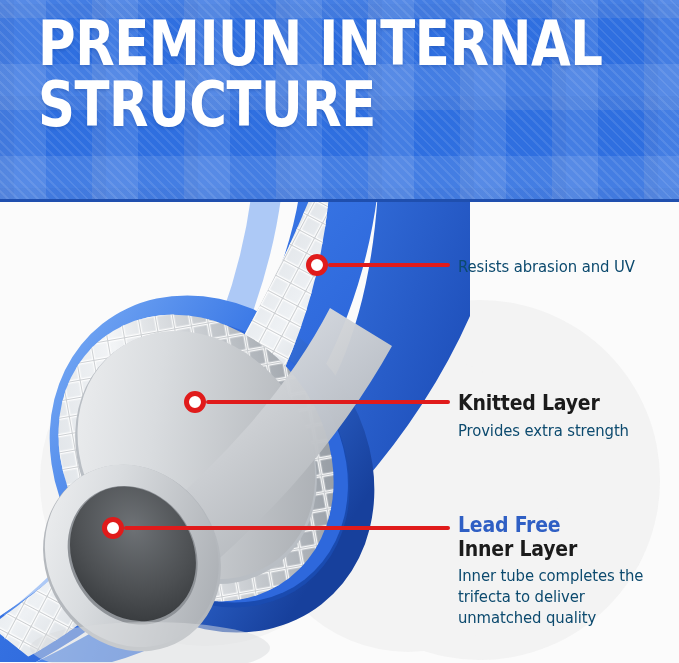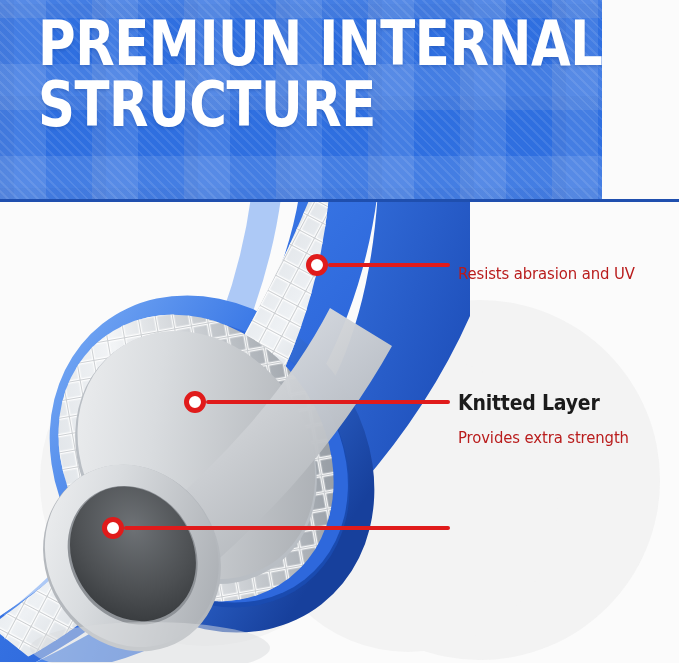--- a/index.html
+++ b/index.html
@@ -13,21 +13,21 @@
     height: 663px;
     overflow: hidden;
     background: #fbfbfb;
     font-family: "Liberation Sans", sans-serif;
   }
 
   
   .header {
     position: absolute;
     left: 0; top: 0;
-    width: 602px;
+    width: 679px;
     height: 202px;
     overflow: hidden;
     background-color: #2f6fe0;
   }
   .plaid {
     position: absolute;
     inset: 0;
     background-color: #2f6fe0;
     background-image:
       repeating-linear-gradient(90deg,
@@ -138,25 +138,25 @@
     font-weight: bold;
     font-size: 21px;
     line-height: 1.12;
     color: #1b1b1b;
     letter-spacing: -0.2px;
   }
   .label-title .accent {
     color: #2f5fc4;
   }
   .label-sub {
-    margin-top: 12px;
+    margin-top: 5px;
     font-family: "Liberation Sans Narrow", "DejaVu Sans Condensed", "Liberation Sans", sans-serif;
     font-size: 16.5px;
     line-height: 1.26;
-    color: #b91c1c;
+    color: #0c4a6e;
     letter-spacing: -0.1px;
     white-space: pre-line;
   }
 </style>
 </head>
 <body>
 
 <div class="page">
 
   <div class="watermark"></div>
@@ -314,14 +314,23 @@
   <div class="callout-dot" style="left:184px; top:391px;"></div>
   <div class="label-block" style="left:458px; top:392px; width:215px;">
     <div class="label-title">
       <div>Knitted Layer</div>
     </div>
     <div class="label-sub">Provides extra strength</div>
   </div>
 
   <div class="callout-line" style="left:124px; top:526px; width:326px;"></div>
   <div class="callout-dot" style="left:102px; top:517px;"></div>
+  <div class="label-block" style="left:458px; top:514px; width:215px;">
+    <div class="label-title">
+      <div class="accent">Lead Free</div>
+      <div>Inner Layer</div>
+    </div>
+    <div class="label-sub">Inner tube completes the
+trifecta to deliver
+unmatched quality</div>
+  </div>
 
 </div>
 
 </body></html>

